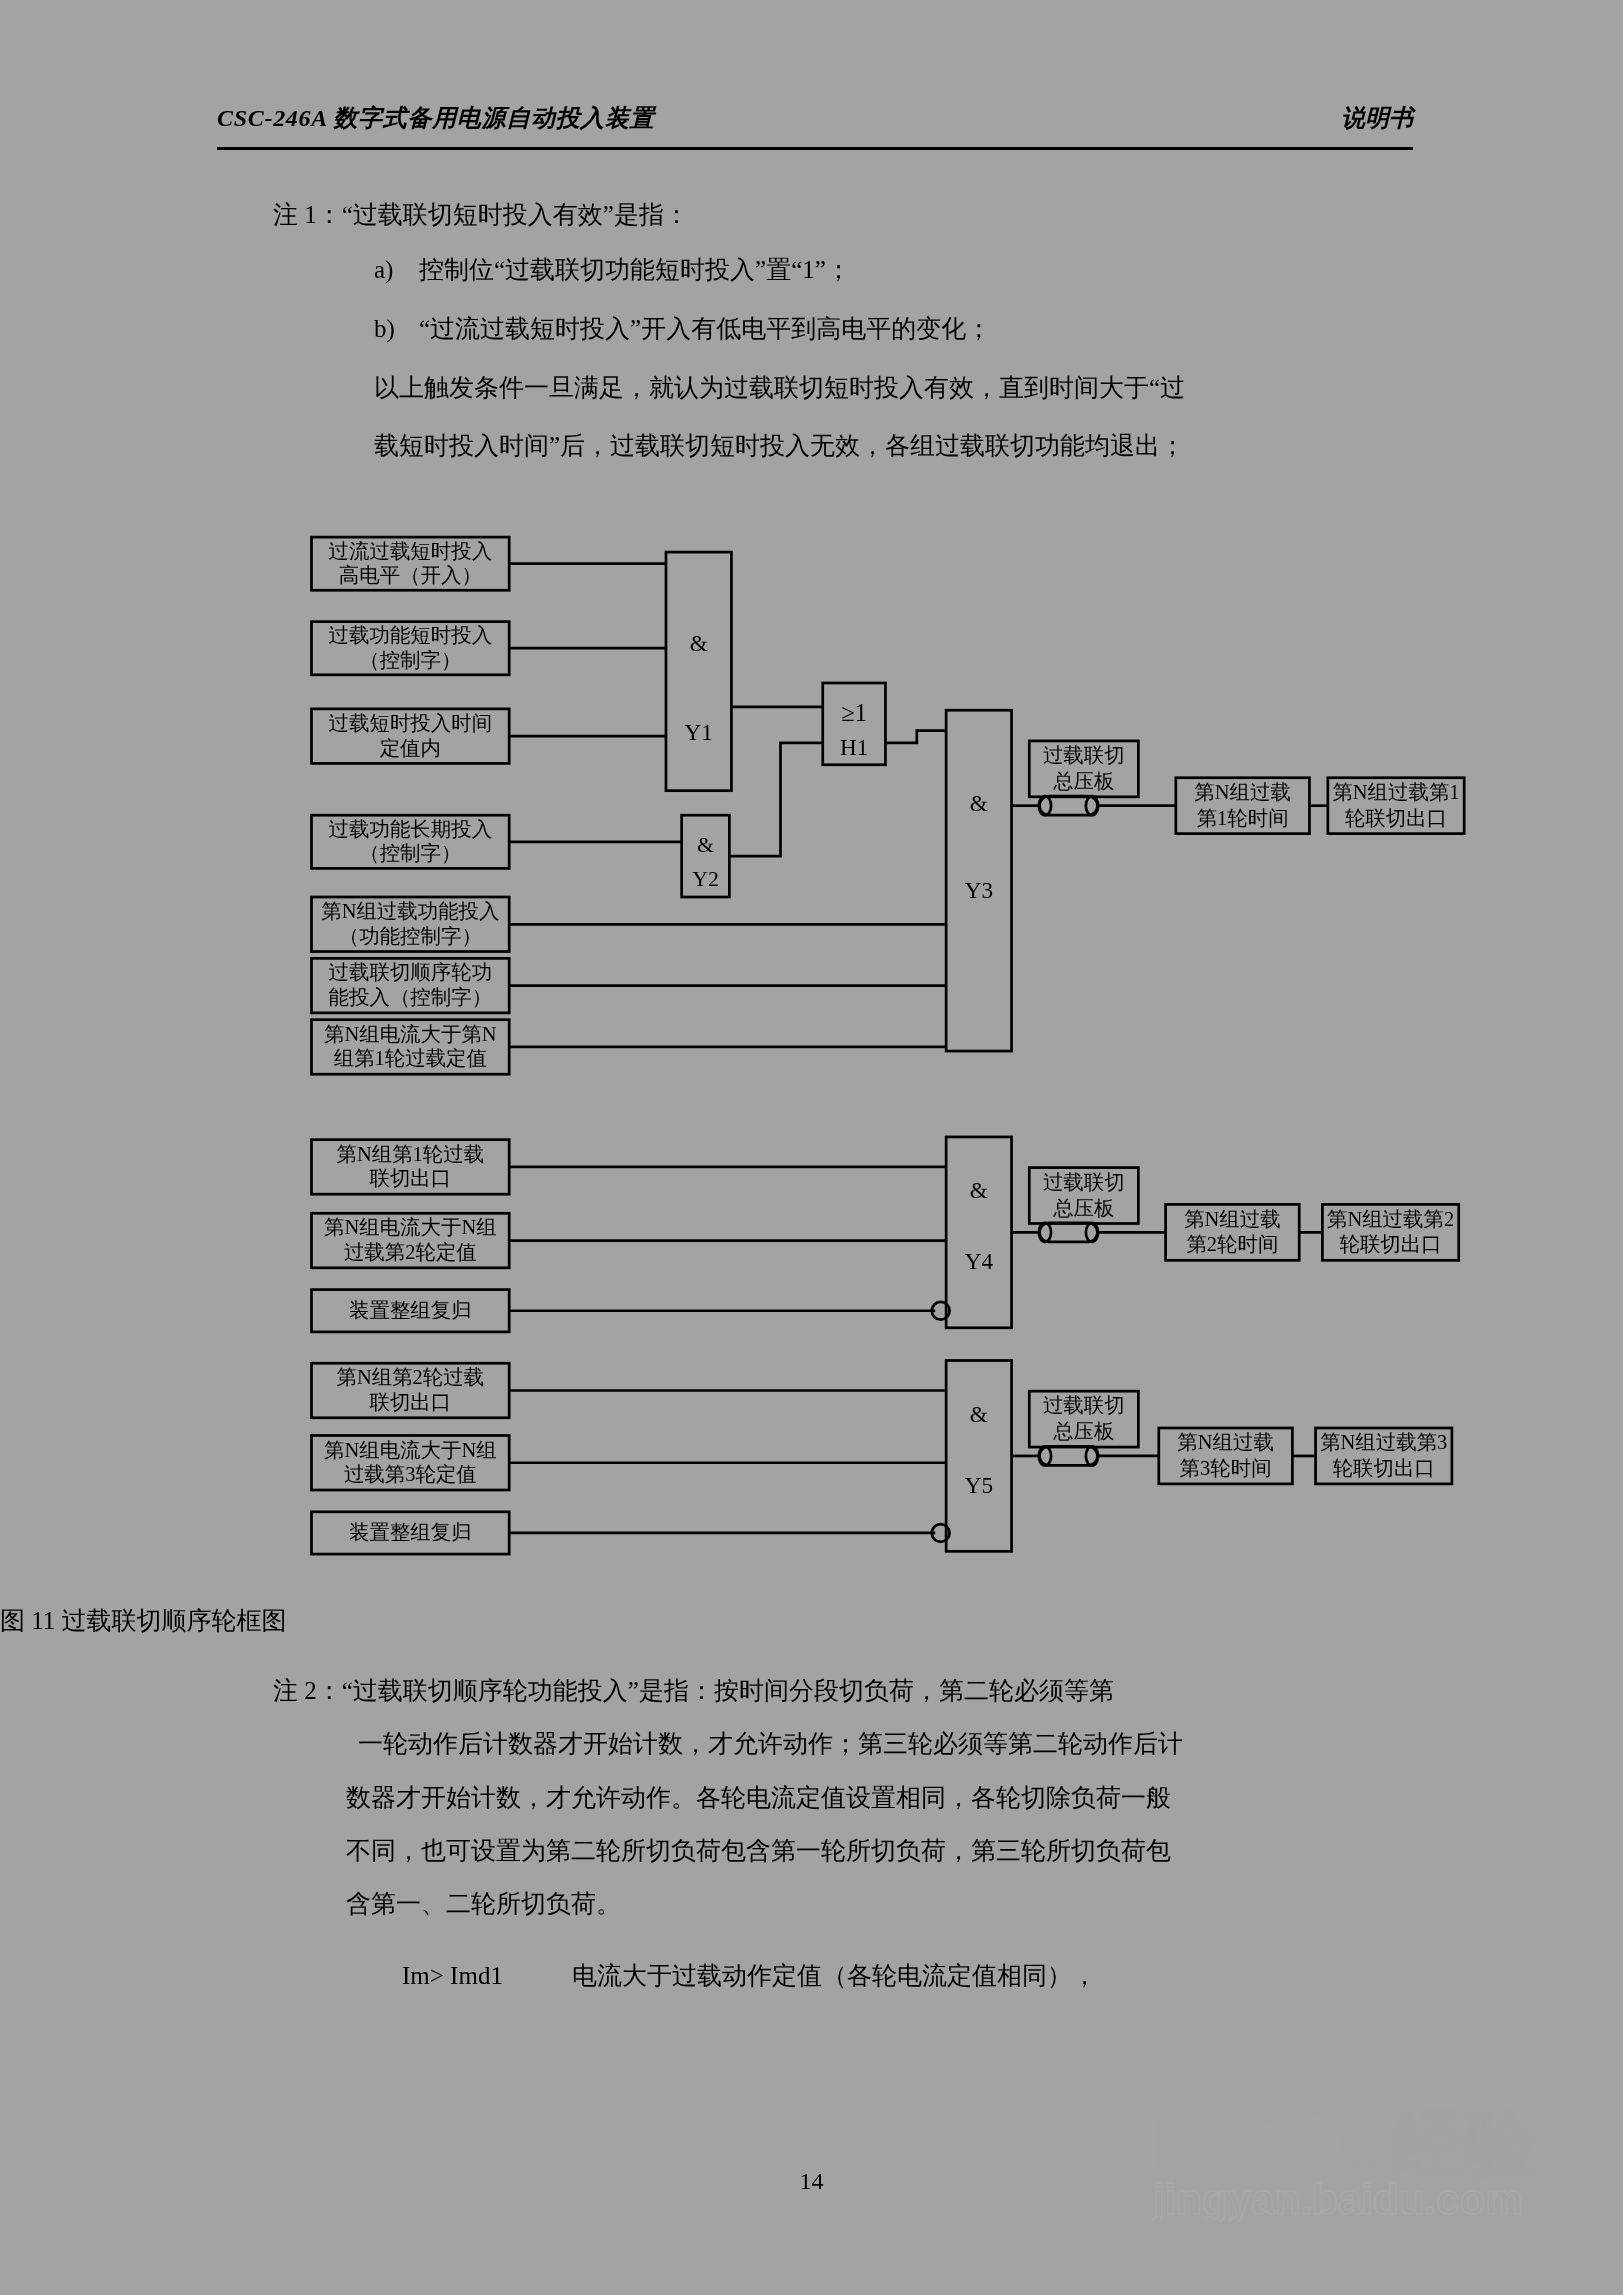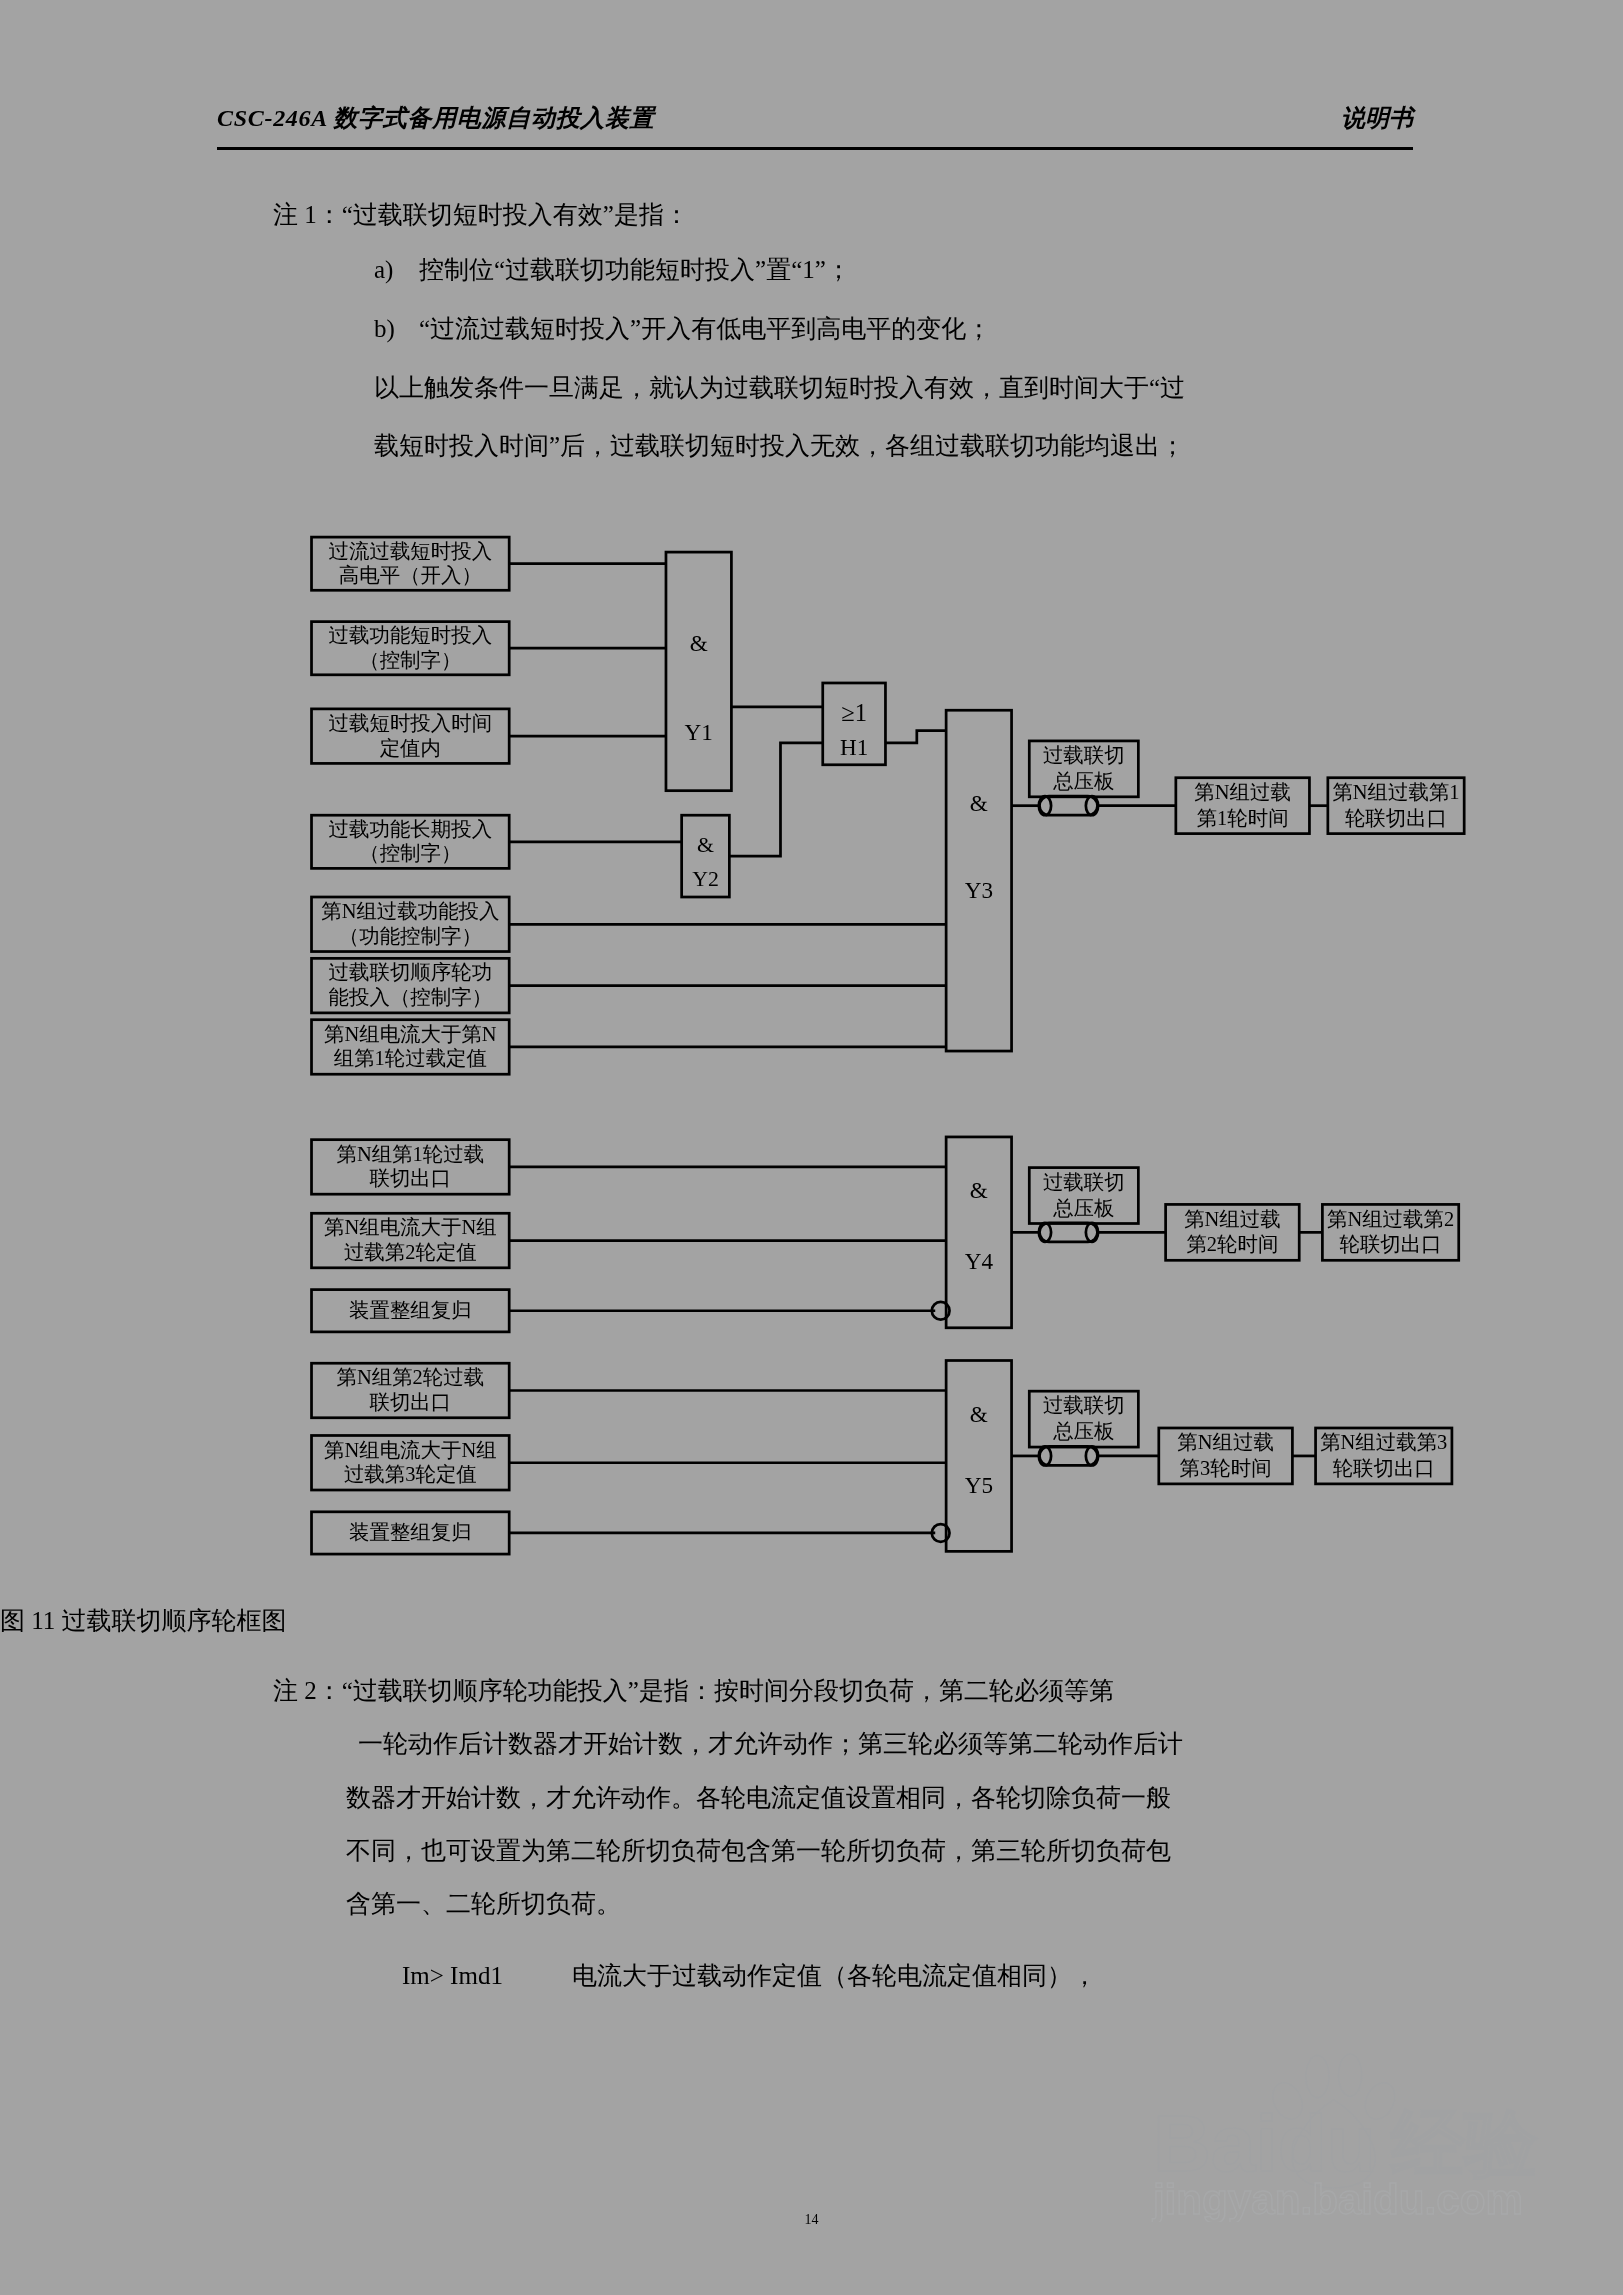--- a/index.html
+++ b/index.html
@@ -79,24 +79,23 @@
     width: 1623px;
     font-size: 25px;
     left: 0;
   }
 
   
   .page-num {
     position: absolute;
     width: 1623px;
     text-align: center;
-    font-size: 14px;
+    font-size: 24px;
     left: 0;
     top: 2168px;
-    margin-top: 44px;
   }
 
   
   #diagram {
     position: absolute;
     left: 0;
     top: 0;
     width: 1623px;
     height: 2295px;
     pointer-events: none;

